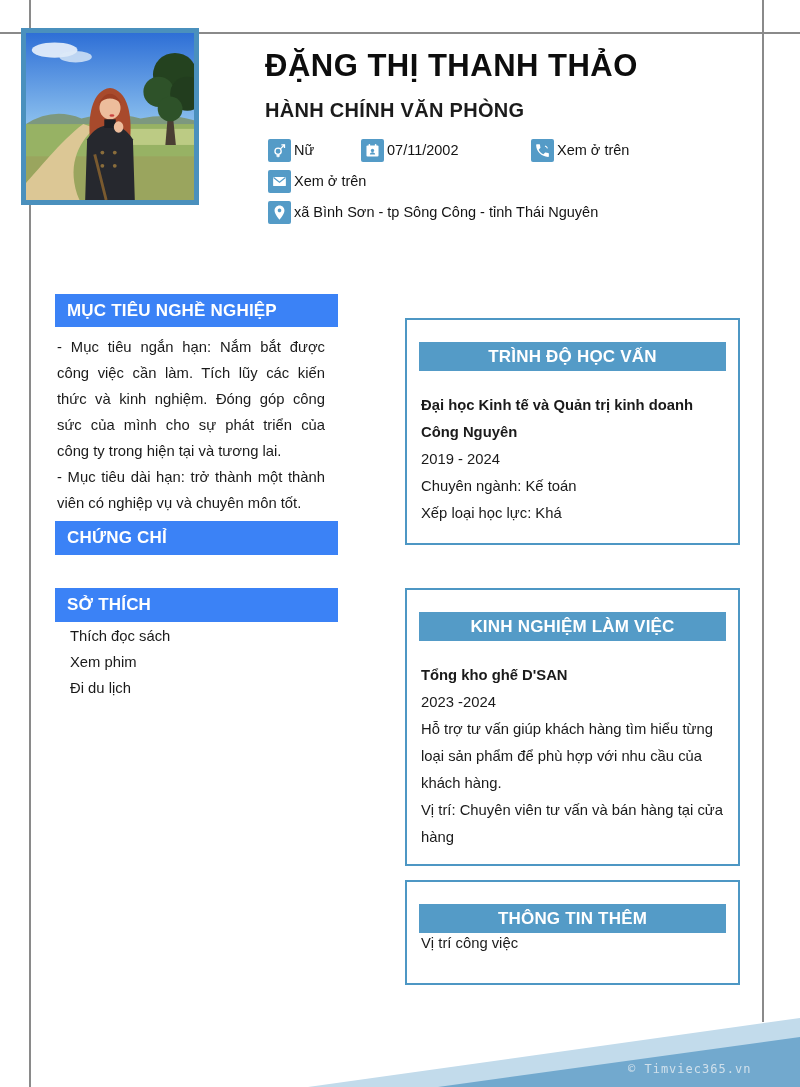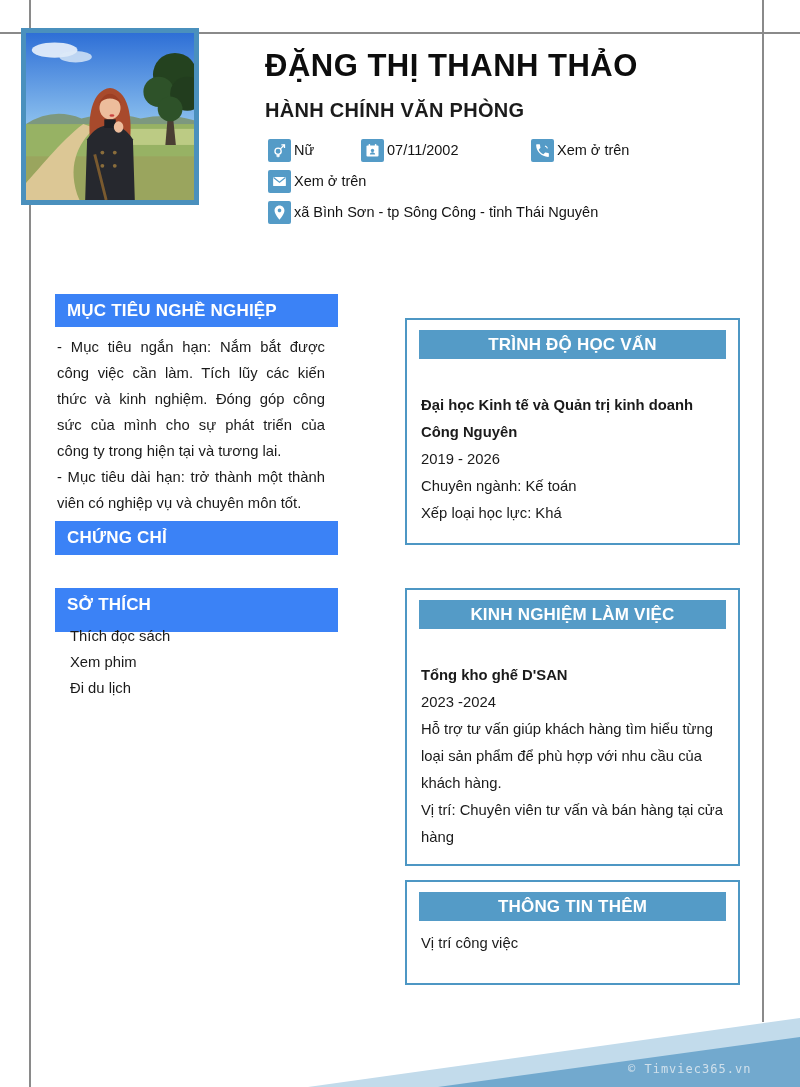--- a/index.html
+++ b/index.html
@@ -31,21 +31,21 @@
   
   .bar { position:absolute; left:55px; width:283px; height:33px; background:#3b82f6;
          color:#ffffff; font-weight:700; font-size:17px; line-height:33px; padding-left:12px;
          letter-spacing:.2px; }
   .objective-body { position:absolute; left:57px; top:334px; width:268px;
                     font-size:14.8px; line-height:26px; text-align:justify; white-space:pre-line; color:#1a1a1a; }
   .plain-item { position:absolute; left:70px; font-size:14.8px; color:#1a1a1a; }
 
   
   .panel { position:absolute; left:405px; width:335px; border:2px solid #4d97c4; background:#ffffff; }
-  .panel .panel-bar { position:absolute; left:12px; right:12px; top:10px; height:29px;
+  .panel .panel-bar { position:absolute; left:12px; right:12px; top:22px; height:29px;
                       background:#549bc7; color:#ffffff; font-weight:700; font-size:17px;
                       line-height:29px; text-align:center; letter-spacing:.2px; }
   .panel .content { position:absolute; left:14px; right:12px; font-size:14.8px; line-height:27px; color:#1a1a1a; }
   .bold-line { font-weight:700; white-space:pre-line; }
   .normal-line { white-space:pre-line; }
   .placeholder-line { color:#9aa0a6; font-size:14.8px; }
 
   
   .tri { position:absolute; left:0; top:0; width:800px; height:1087px; pointer-events:none; }
   .tri.light { background:#c2dbeb; clip-path:polygon(308px 1087px, 800px 1018px, 800px 1087px); }
@@ -162,30 +162,30 @@
     <span class="contact-text">xã Bình Sơn - tp Sông Công - tỉnh Thái Nguyên</span>
   </div>
 
   <div class="bar" style="top:294px;">MỤC TIÊU NGHỀ NGHIỆP</div>
   <div class="objective-body">- Mục tiêu ngắn hạn: Nắm bắt được công việc cần làm. Tích lũy các kiến thức và kinh nghiệm. Đóng góp công sức của mình cho sự phát triển của công ty trong hiện tại và tương lai.
 - Mục tiêu dài hạn: trở thành một thành viên có nghiệp vụ và chuyên môn tốt.</div>
 
   <div class="bar" style="top:521px; height:34px; line-height:34px;">CHỨNG CHỈ</div>
   <div class="plain-item" style="top:587px;">Chứng chỉ Tiếng Anh</div>
 
-  <div class="bar" style="top:588px; height:44px; line-height:34px;">SỞ THÍCH</div>
+  <div class="bar" style="top:588px; height:34px; line-height:34px;">SỞ THÍCH</div>
   <div class="plain-item" style="top:628px;">Thích đọc sách</div>
   <div class="plain-item" style="top:654px;">Xem phim</div>
   <div class="plain-item" style="top:680px;">Đi du lịch</div>
 
   <div class="panel" style="top:318px; height:227px;">
     <div class="panel-bar">TRÌNH ĐỘ HỌC VẤN</div>
     <div class="content" style="top:72px;">
       <div class="bold-line">Đại học Kinh tế và Quản trị kinh doanh Công Nguyên</div>
-      <div class="normal-line"> 2019 - 2026</div>
+      <div class="normal-line"> 2019 - 2024</div>
       <div class="normal-line">Chuyên ngành: Kế toán</div>
       <div class="normal-line">Xếp loại học lực: Khá</div>
     </div>
   </div>
 
   <div class="panel" style="top:588px; height:278px;">
     <div class="panel-bar">KINH NGHIỆM LÀM VIỆC</div>
     <div class="content" style="top:72px;">
       <div class="bold-line">Tổng kho ghế D'SAN</div>
       <div class="normal-line">2023 -2024</div>

